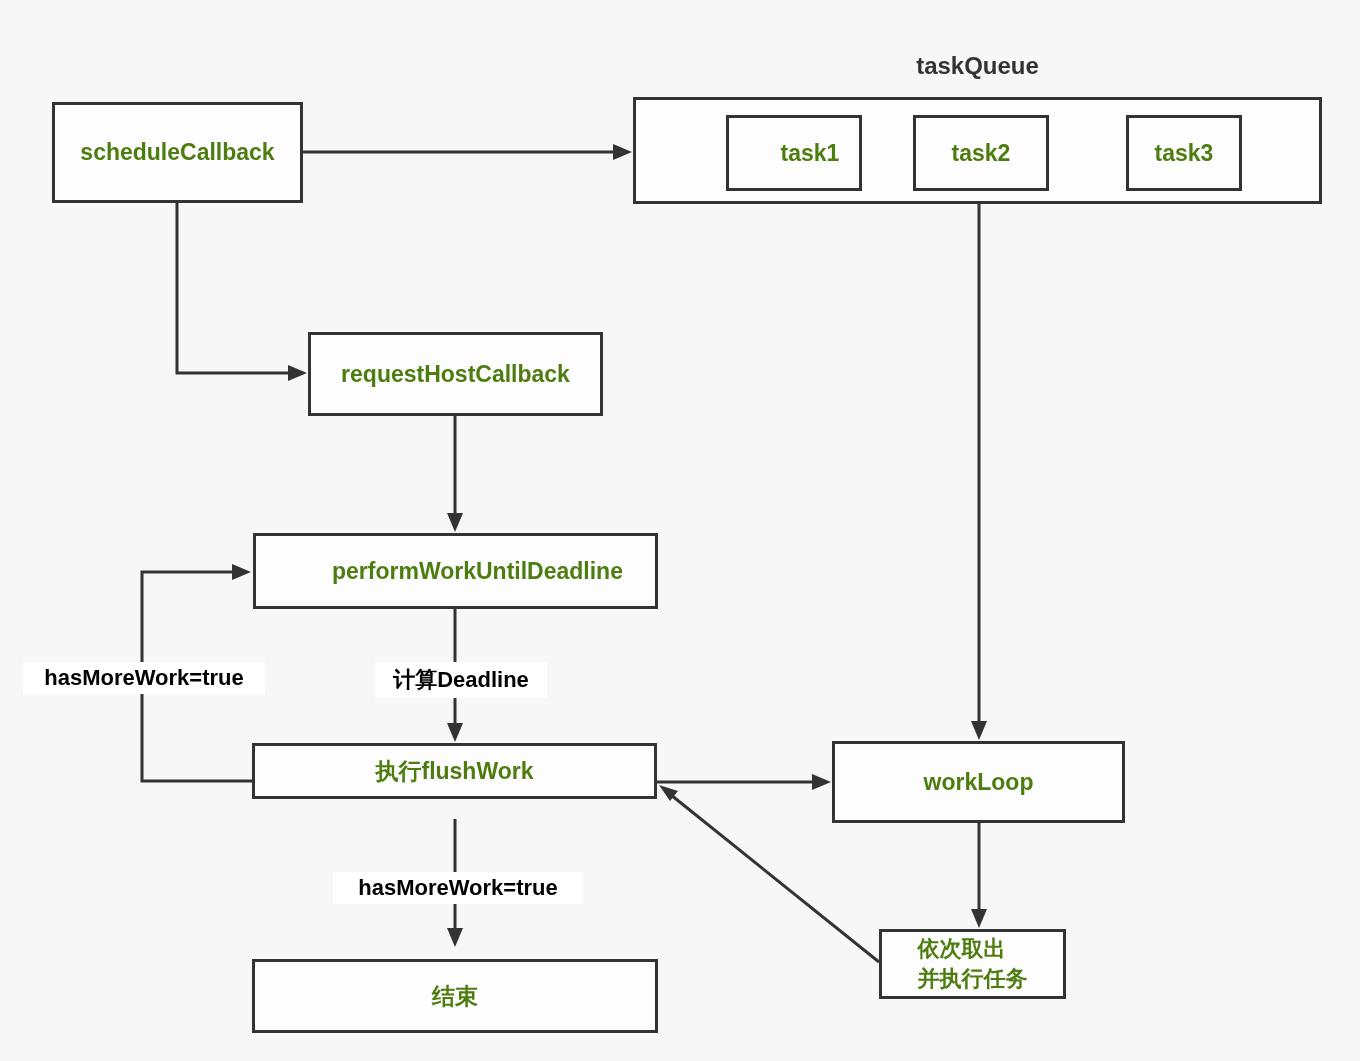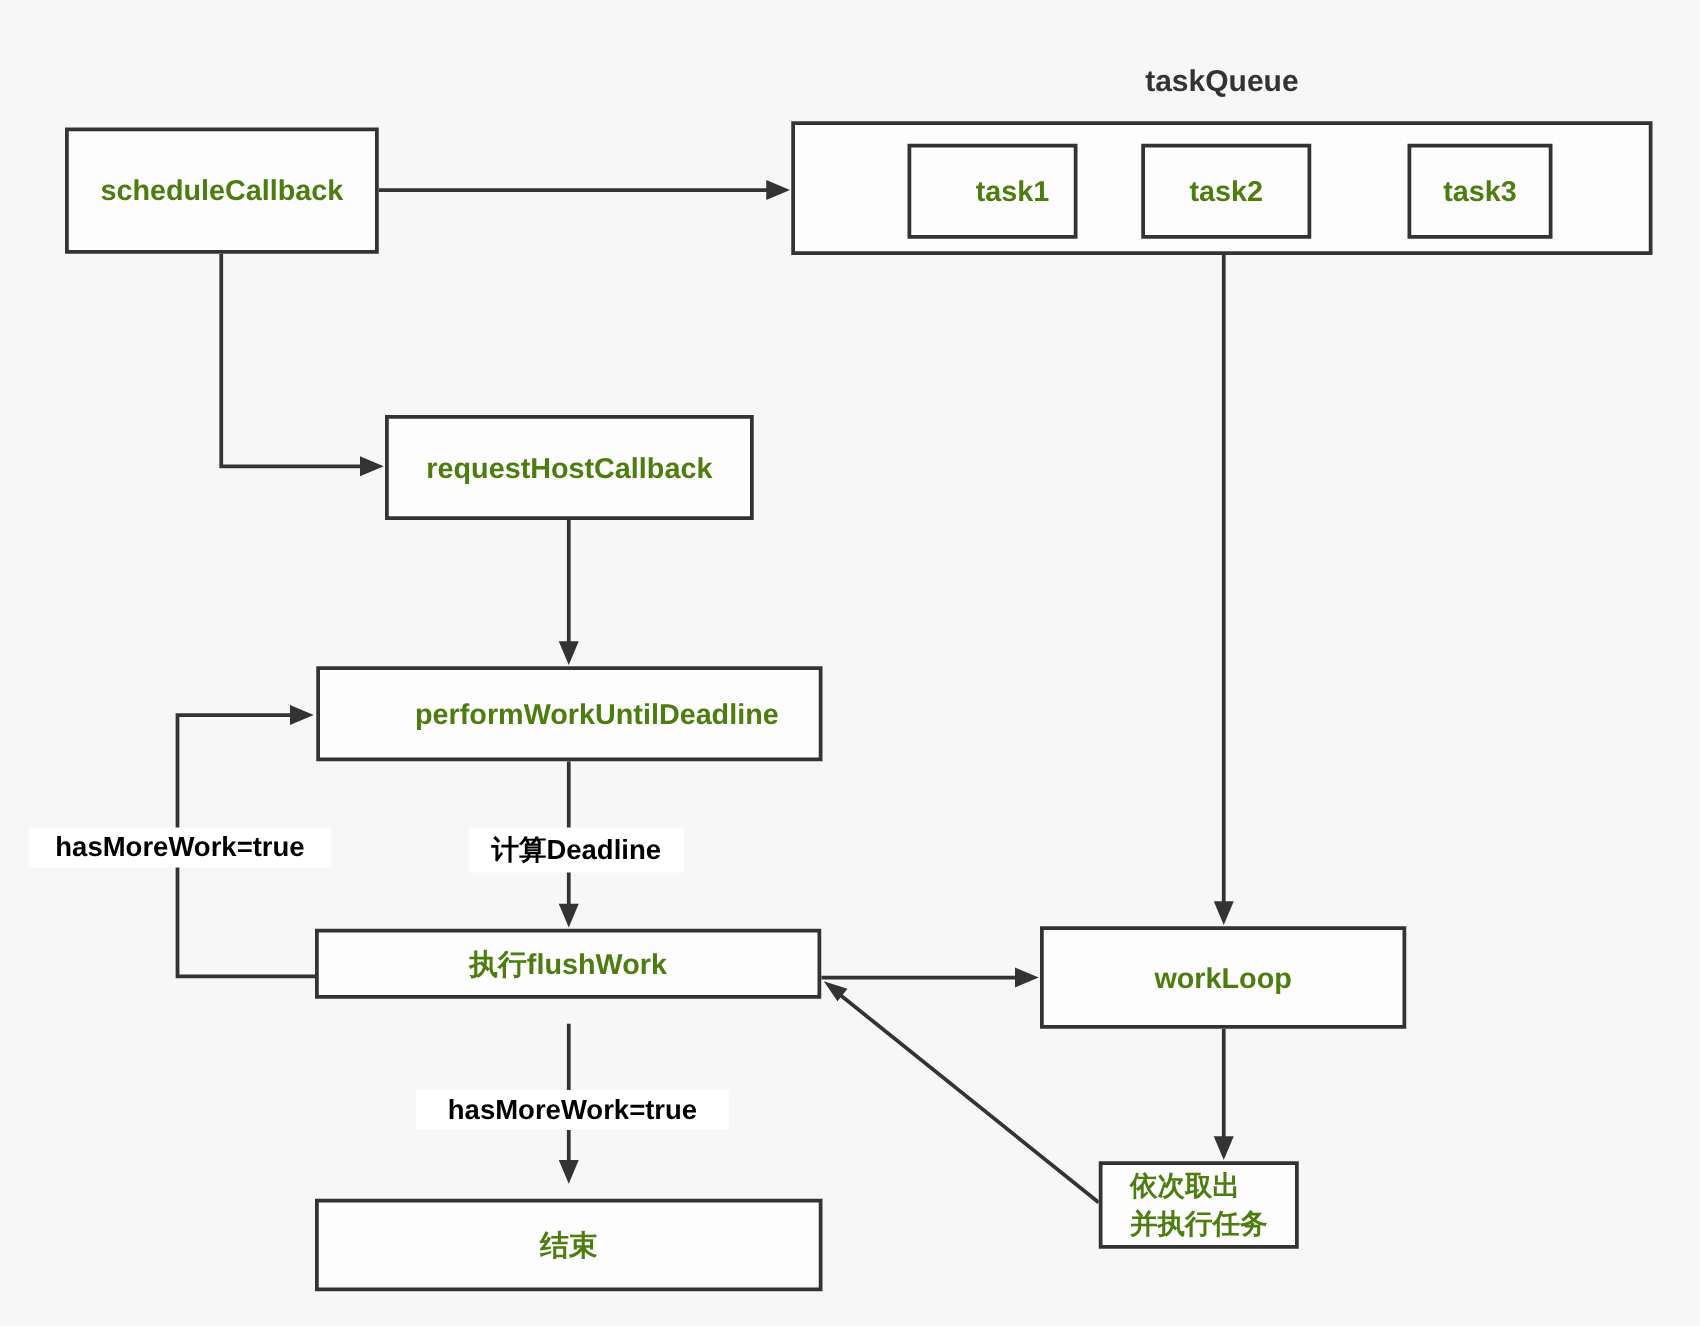--- a/index.html
+++ b/index.html
@@ -107,21 +107,21 @@
   </div>
 
   <div class="node" style="left:308px; top:332px; width:295px; height:84px;">requestHostCallback</div>
 
   <div class="node" style="left:253px; top:533px; width:405px; height:76px;padding-left:44px;">performWorkUntilDeadline</div>
 
   <div class="node" style="left:252px; top:743px; width:405px; height:56px;">执行flushWork</div>
 
   <div class="node" style="left:832px; top:741px; width:293px; height:82px;">workLoop</div>
 
-  <div class="node" style="left:879px; top:929px; width:160px; height:70px;">
+  <div class="node" style="left:879px; top:929px; width:187px; height:70px;">
     <div class="multiline">
       <div>依次取出</div>
       <div>并执行任务</div>
     </div>
   </div>
 
   <div class="node" style="left:252px; top:959px; width:406px; height:74px;">结束</div>
 
   <div class="edge-label" style="left:375px; top:662px; width:160px;">计算Deadline</div>
 

